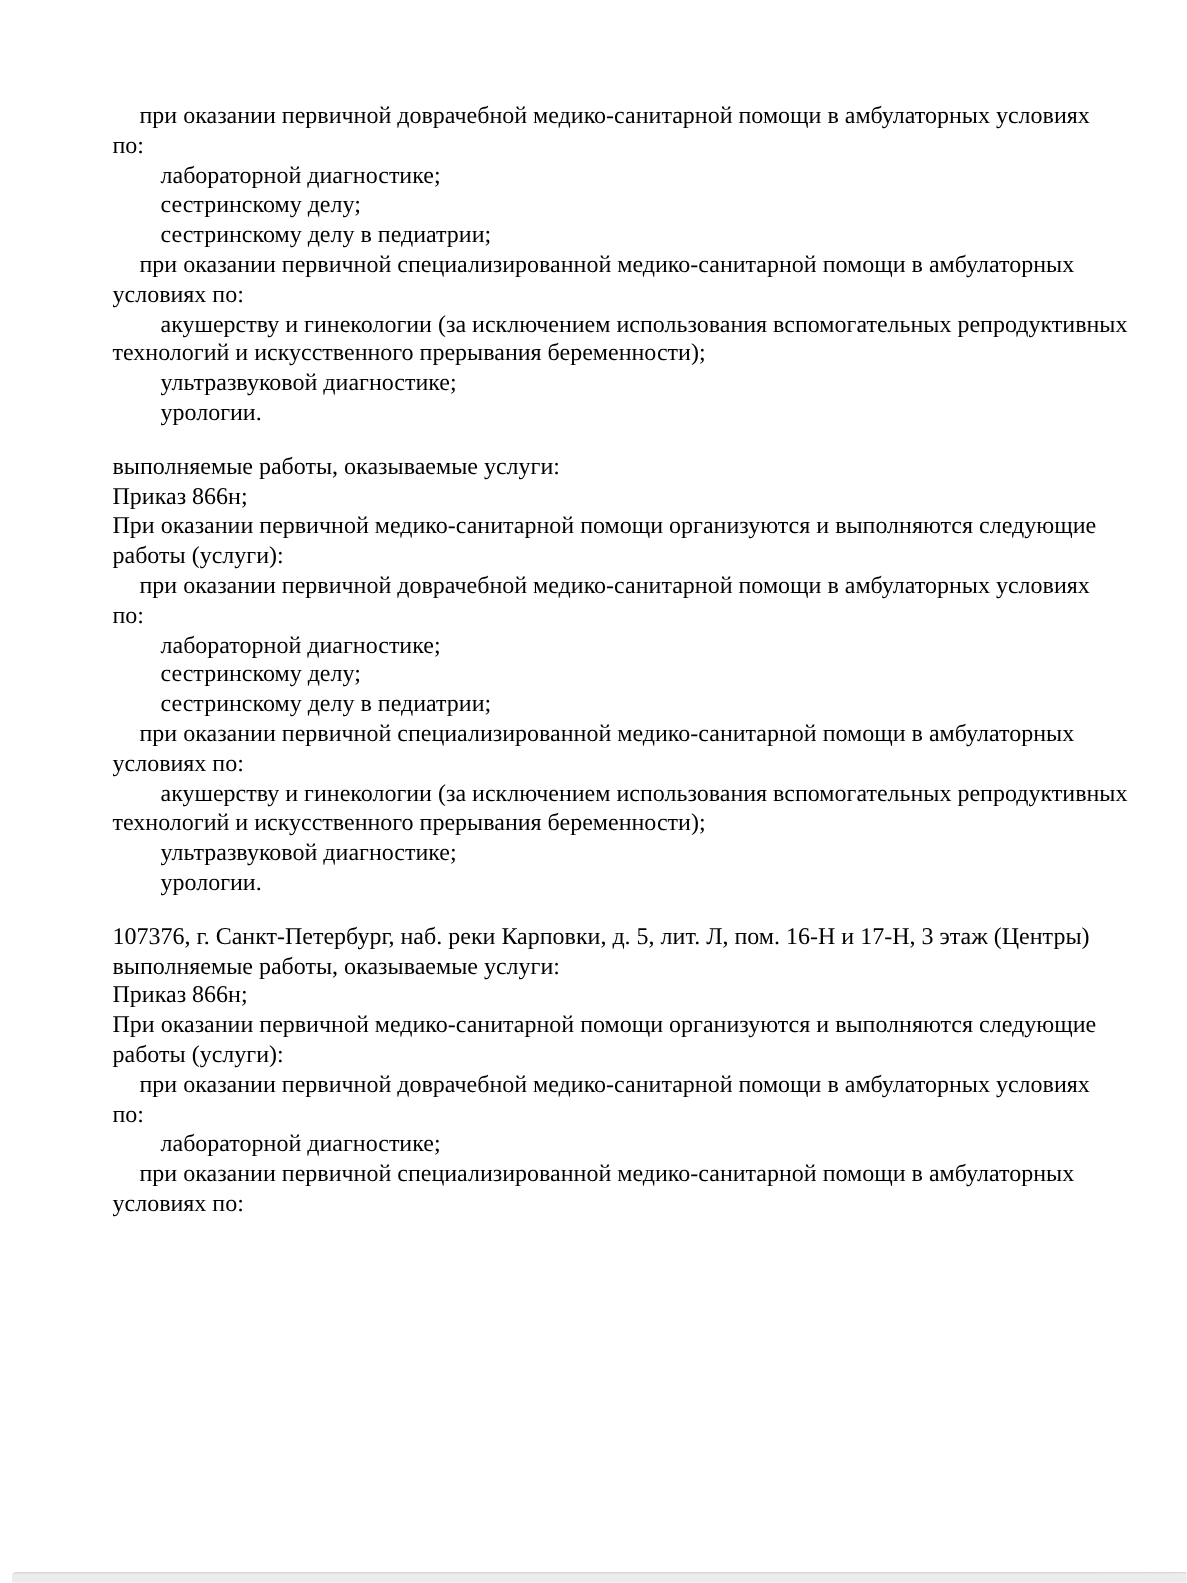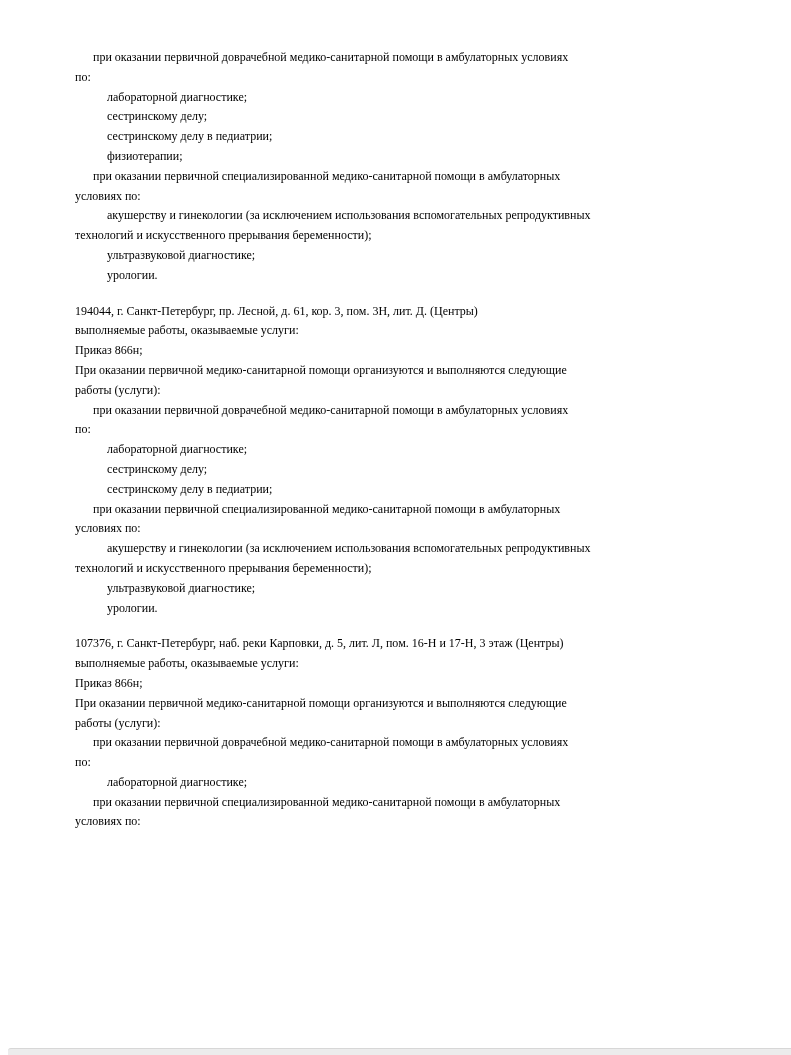--- a/index.html
+++ b/index.html
@@ -10,24 +10,24 @@
     position: relative;
     width: 791px;
     height: 1055px;
     background: #ffffff;
     overflow: hidden;
     font-family: "Liberation Serif", "DejaVu Serif", serif;
     color: #000000;
   }
   .doc {
     position: absolute;
-    top: 48px;
+    top: 68px;
     left: 75px;
     width: 706px;
-    font-size: 12px;
+    font-size: 16px;
     line-height: 19.8px;
   }
   .block {
     margin: 0 0 16px 0;
   }
   .line {
     white-space: nowrap;
   }
   .ind1 { padding-left: 18px; }
   .ind2 { padding-left: 32px; }
@@ -45,30 +45,28 @@
 </head>
 <body>
 
 <main class="doc" id="doc-root">
     <section class="block">
       <div class="line ind1">при оказании первичной доврачебной медико-санитарной помощи в амбулаторных условиях</div>
       <div class="line">по:</div>
       <div class="line ind2">лабораторной диагностике;</div>
       <div class="line ind2">сестринскому делу;</div>
       <div class="line ind2">сестринскому делу в педиатрии;</div>
-      <div class="line ind2">физиотерапии;</div>
       <div class="line ind1">при оказании первичной специализированной медико-санитарной помощи в амбулаторных</div>
       <div class="line">условиях по:</div>
       <div class="line ind2">акушерству и гинекологии (за исключением использования вспомогательных репродуктивных</div>
       <div class="line">технологий и искусственного прерывания беременности);</div>
       <div class="line ind2">ультразвуковой диагностике;</div>
       <div class="line ind2">урологии.</div>
     </section>
     <section class="block">
-      <div class="line">194044, г. Санкт-Петербург, пр. Лесной, д. 61, кор. 3, пом. 3Н, лит. Д. (Центры)</div>
       <div class="line">выполняемые работы, оказываемые услуги:</div>
       <div class="line">Приказ 866н;</div>
       <div class="line">При оказании первичной медико-санитарной помощи организуются и выполняются следующие</div>
       <div class="line">работы (услуги):</div>
       <div class="line ind1">при оказании первичной доврачебной медико-санитарной помощи в амбулаторных условиях</div>
       <div class="line">по:</div>
       <div class="line ind2">лабораторной диагностике;</div>
       <div class="line ind2">сестринскому делу;</div>
       <div class="line ind2">сестринскому делу в педиатрии;</div>
       <div class="line ind1">при оказании первичной специализированной медико-санитарной помощи в амбулаторных</div>

